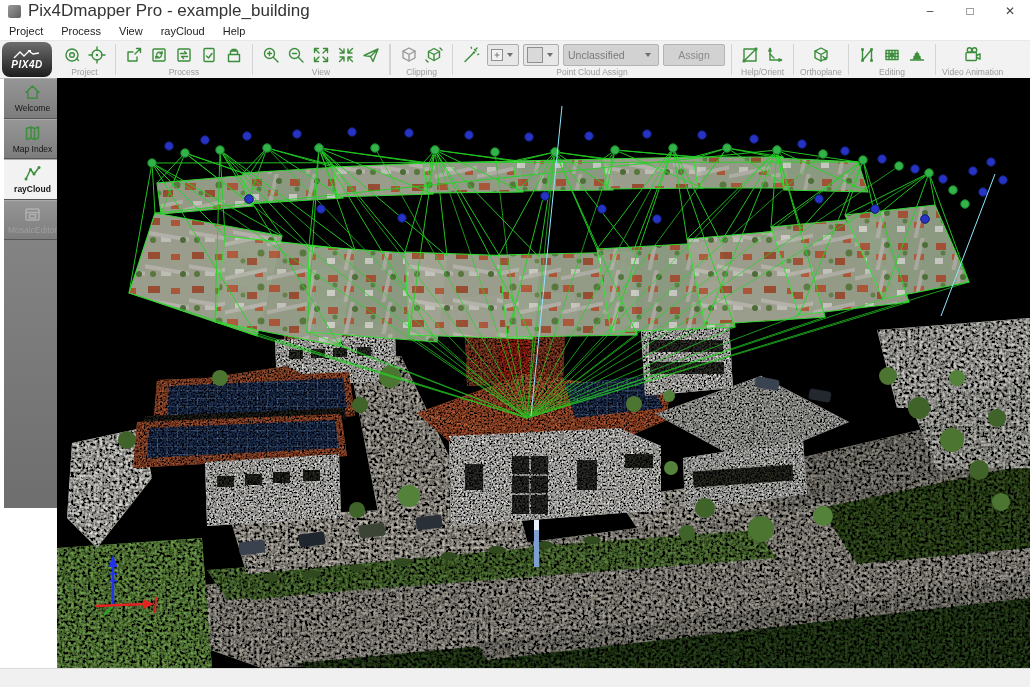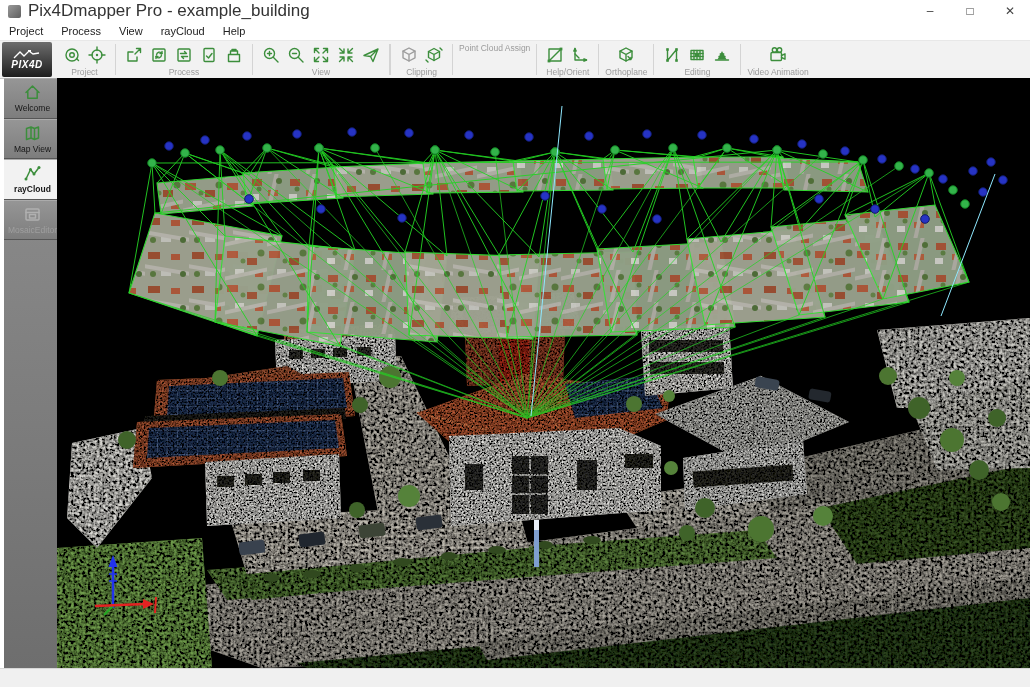--- a/index.html
+++ b/index.html
@@ -8,42 +8,42 @@
   .titlebar{position:absolute;left:0;top:0;width:1030px;height:22px;background:#fff;display:flex;align-items:center;}
   .appicon{width:13px;height:13px;margin:0 7px 0 8px;background:linear-gradient(135deg,#9a9a9a,#5e5e5e);border-radius:2px;}
   .apptitle{font-size:17px;color:#333;}
   .wincontrols{margin-left:auto;display:flex;}
   .winbtn{width:40px;height:22px;display:flex;align-items:center;justify-content:center;font-size:12px;color:#444;}
   
   .menubar{position:absolute;left:0;top:22px;width:1030px;height:18px;background:#fff;display:flex;align-items:center;border-bottom:1px solid #e8e8e8;}
   .menuitem{font-size:11px;color:#222;padding:0 9px;}
   
   .toolbar{position:absolute;left:0;top:41px;width:1030px;height:37px;background:var(--toolbar_bg,#f2f2f2);display:flex;align-items:stretch;border-bottom:1px solid #c9c9c9;}
-  .logo{width:50px;margin:1px 2px;background:linear-gradient(180deg,#6d6d6d,#1d1d1d);border-radius:2px;display:flex;flex-direction:column;align-items:center;justify-content:center;color:#fff;}
+  .logo{width:50px;margin:1px 2px;background:linear-gradient(180deg,#6d6d6d,#1d1d1d);border-radius:8px;display:flex;flex-direction:column;align-items:center;justify-content:center;color:#fff;}
   .logo svg{display:block}
   .logotext{font-size:10px;font-weight:bold;letter-spacing:.5px;font-style:italic;}
   .tgroup{display:flex;flex-direction:column;align-items:center;justify-content:space-between;padding:2px 6px 1px;}
   .ticons{display:flex;align-items:center;gap:1px;}
   .tlabel{font-size:8.5px;color:#9b9b9b;white-space:nowrap;line-height:10px;}
   .tsep{width:1px;background:#d4d4d4;margin:3px 0;}
   .tbtn{width:24px;height:24px;display:flex;align-items:center;justify-content:center;border-radius:3px;color:var(--accent_green,#3c8e3c);}
   .tbtn.sel{background:var(--selection_blue,#cfe4f8);border:1px solid #92bee6;width:22px;height:22px;}
   .tbtn.dis{color:#9d9d9d;}
   .ic{width:20px;height:20px;}
   .ic *{fill:none;stroke:currentColor;stroke-width:1.4;stroke-linecap:round;stroke-linejoin:round;}
   .ic .f{fill:currentColor;stroke:none;}
   .caret{width:0;height:0;border-left:3.5px solid transparent;border-right:3.5px solid transparent;border-top:4px solid #6e6e6e;margin:0 3px;}
   .minibtn{height:20px;display:flex;align-items:center;border:1px solid #adadad;background:#e7e7e7;border-radius:2px;padding:0 2px;color:#7c7c7c;}
   .swatch{width:14px;height:14px;border:1px solid #8f8f8f;background:#d9d9d9;margin:0 1px;}
   .combo{height:20px;width:86px;border:1px solid #b3b3b3;background:#d2d2d2;color:#7a7a7a;font-size:10.5px;display:flex;align-items:center;padding:0 4px;border-radius:2px;}
   .combo .caret{margin-left:auto;}
   .btn-dis{height:20px;min-width:48px;border:1px solid #b3b3b3;background:#d2d2d2;color:#8a8a8a;font-size:10.5px;display:flex;align-items:center;justify-content:center;border-radius:2px;padding:0 6px;}
   .tspacer{flex:1;}
   
-  .sidebar{position:absolute;left:4px;top:78px;width:57px;height:590px;background:linear-gradient(180deg,#909090,#6e6e6e);}
+  .sidebar{position:absolute;left:4px;top:78px;width:57px;height:430px;background:linear-gradient(180deg,#909090,#6e6e6e);}
   .sbitem{width:57px;text-align:center;padding:5px 0 4px;font-size:8.5px;line-height:9.5px;color:#111;background:linear-gradient(180deg,#969696,#7d7d7d);border-bottom:1px solid #565656;box-shadow:inset 0 1px 0 #ababab;color:#161616;}
   .sbitem svg{display:block;margin:0 auto 2px;}
   .sbitem.sel{background:#f2f2f2;font-weight:bold;}
   .sbitem.dis{color:#9f9f9f;}
   .sic{width:19px;height:19px;}
   .sic *{fill:none;stroke:var(--accent_green,#3c8e3c);stroke-width:1.5;stroke-linecap:round;stroke-linejoin:round;}
   .sbitem.dis .sic *{stroke:#b0b0b0;}
   .sic .f{fill:var(--accent_green,#3c8e3c);stroke:none;}
   
   .viewport{position:absolute;left:57px;top:78px;width:973px;height:590px;background:var(--viewport_bg,#000);}
@@ -190,20 +190,45 @@
               <path d="M4.5 6.5 10 9.5l5.5-3M10 9.5v6"></path>
               <path d="M16 3l2 2M2 15l2 2"></path>
             </svg>
           </div>
       </div>
       <div class="tlabel">Clipping</div>
     </div>
     <div class="tsep"></div>
 
     <div class="tgroup">
+      <div class="ticons" style="gap:4px;">
+        <div class="tbtn">
+            <svg class="ic" viewBox="0 0 20 20">
+              <path d="M4 16.5 12 8.5" stroke-width="2.4"></path>
+              <path d="M13.5 4.5l1.5 1.5M16.8 9.5l.9-.3M10.5 3.2l-.3-.9M16 3l-1 1" stroke-width="1.2"></path>
+              <path class="f" d="M11.5 7.5 13 6l1.5 1.5L13 9z"></path>
+            </svg>
+          </div>
+        <div class="minibtn">
+          <svg width="14" height="14" viewBox="0 0 14 14">
+              <rect x="1.5" y="1.5" width="11" height="11" fill="#f2f2f2" stroke="#8f8f8f"></rect>
+              <path d="M7 4.5v5M4.5 7h5" stroke="#7c7c7c" fill="none"></path>
+            </svg>
+          <div class="caret"></div>
+        </div>
+        <div class="minibtn">
+          <div class="swatch"></div>
+          <div class="caret"></div>
+        </div>
+        <div class="combo">
+          <span>Unclassified</span>
+          <div class="caret"></div>
+        </div>
+        <div class="btn-dis">Assign</div>
+      </div>
       <div class="tlabel">Point Cloud Assign</div>
     </div>
     <div class="tsep"></div>
 
     <div class="tgroup">
       <div class="ticons">
         <div class="tbtn">
             <svg class="ic" viewBox="0 0 20 20">
               <rect x="4" y="4" width="12" height="12"></rect>
               <path d="M4 16 16 4"></path>
@@ -288,21 +313,21 @@
     <div class="sbitem">
       <svg class="sic" viewBox="0 0 19 19">
           <path d="M3 9.5 9.5 3 16 9.5M4.8 8.2v7h9.4v-7"></path>
         </svg>
       <span>Welcome</span>
     </div>
     <div class="sbitem">
       <svg class="sic" viewBox="0 0 19 19">
           <path d="M3.5 4.5 8 3l3.5 1.5L15.5 3v11l-4 1.5L8 14l-4.5 1.5zM8 3v11M11.5 4.5v11"></path>
         </svg>
-      <span>Map View</span>
+      <span>Map Index</span>
     </div>
     <div class="sbitem sel">
       <svg class="sic" viewBox="0 0 19 19">
           <path d="M3 15 7.5 5.5 11 10 16 3.5"></path>
           <circle class="f" cx="3" cy="15" r="1.5"></circle>
           <circle class="f" cx="7.5" cy="5.5" r="1.5"></circle>
           <circle class="f" cx="11" cy="10" r="1.5"></circle>
           <circle class="f" cx="16" cy="3.5" r="1.5"></circle>
         </svg>
       <span>rayCloud</span>

